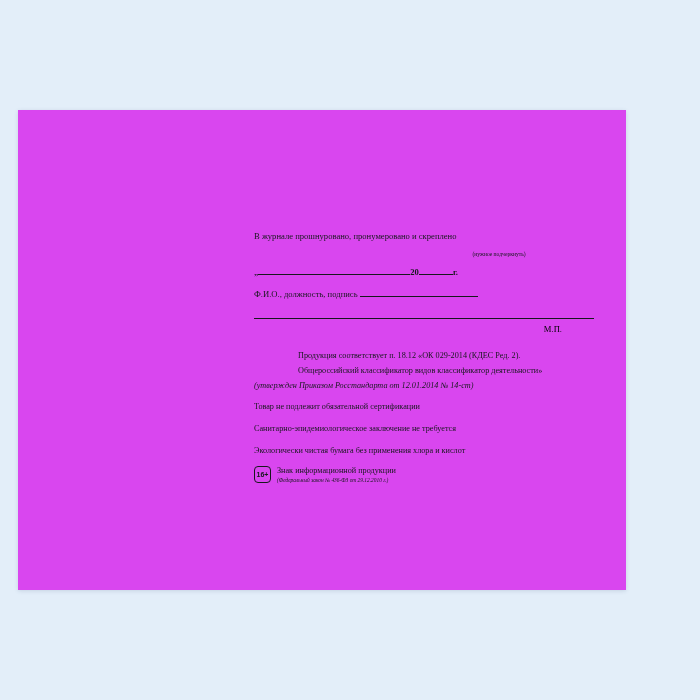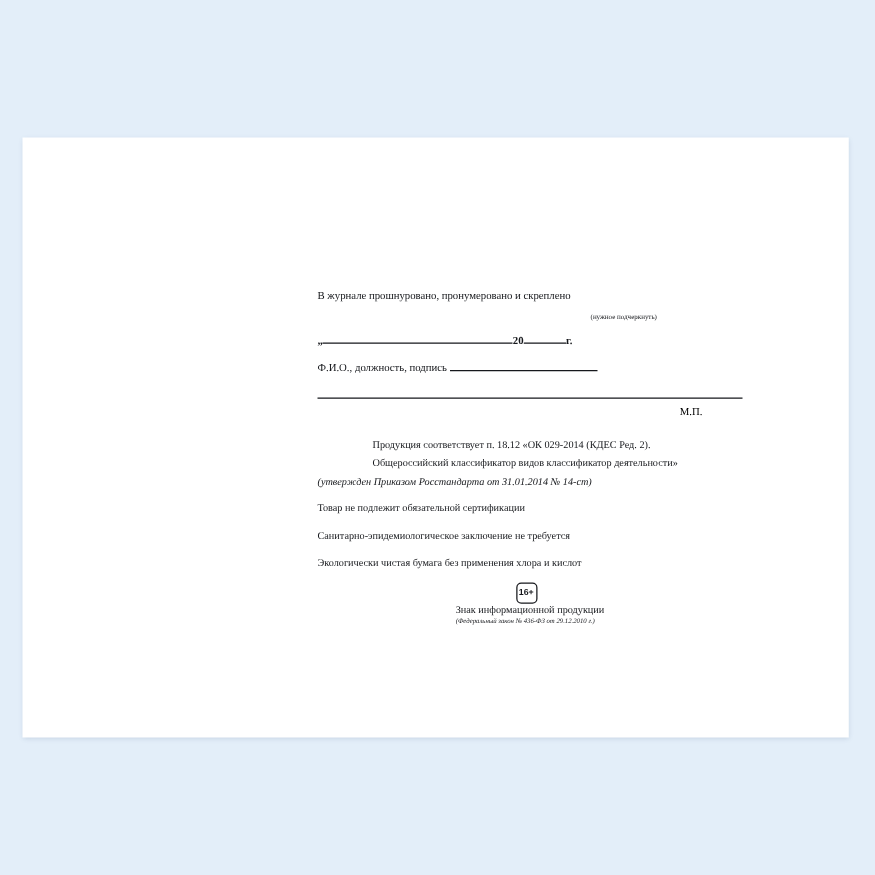--- a/index.html
+++ b/index.html
@@ -15,23 +15,23 @@
   }
   .stage {
     position: relative;
     width: 700px;
     height: 700px;
   }
   .page-sheet {
     position: absolute;
     left: 18px;
     top: 110px;
-    width: 661px;
+    width: 608px;
     height: 480px;
-    background: #ffffff;
+    background: #d946ef;
     box-shadow: 0 1px 4px rgba(60, 90, 130, 0.18);
   }
   .doc-body {
     position: absolute;
     left: 236px;
     top: 120px;
     width: 340px;
   }
   .line {
     font-size: 8.6px;
@@ -86,21 +86,20 @@
     margin-bottom: 3px;
     padding-left: 44px;
   }
   .italic {
     font-style: italic;
   }
   .mark-row {
     display: flex;
     align-items: center;
     margin-top: 6px;
-    flex-direction: column;
   }
   .age-badge {
     width: 15px;
     height: 15px;
     border: 1.2px solid #16181c;
     border-radius: 4px;
     display: flex;
     align-items: center;
     justify-content: center;
     font-size: 7px;
@@ -153,21 +152,21 @@
         <span class="rule rule-full"></span>
       </div>
 
       <div class="mp">М.П.</div>
 
       <div class="section-gap"></div>
 
       <div class="para">
         <div class="para-tight">Продукция соответствует п. 18.12 «ОК 029-2014 (КДЕС Ред. 2).</div>
         <div class="para-tight">Общероссийский классификатор видов классификатор деятельности»</div>
-        <div class="italic">(утвержден Приказом Росстандарта от 31.01.2014 № 14-ст)</div>
+        <div class="italic">(утвержден Приказом Росстандарта от 12.01.2014 № 14-ст)</div>
       </div>
 
       <div class="para">Товар не подлежит обязательной сертификации</div>
 
       <div class="para">Санитарно-эпидемиологическое заключение не требуется</div>
 
       <div class="para">Экологически чистая бумага без применения хлора и кислот</div>
 
       <div class="mark-row">
         <div class="age-badge">16+</div>

